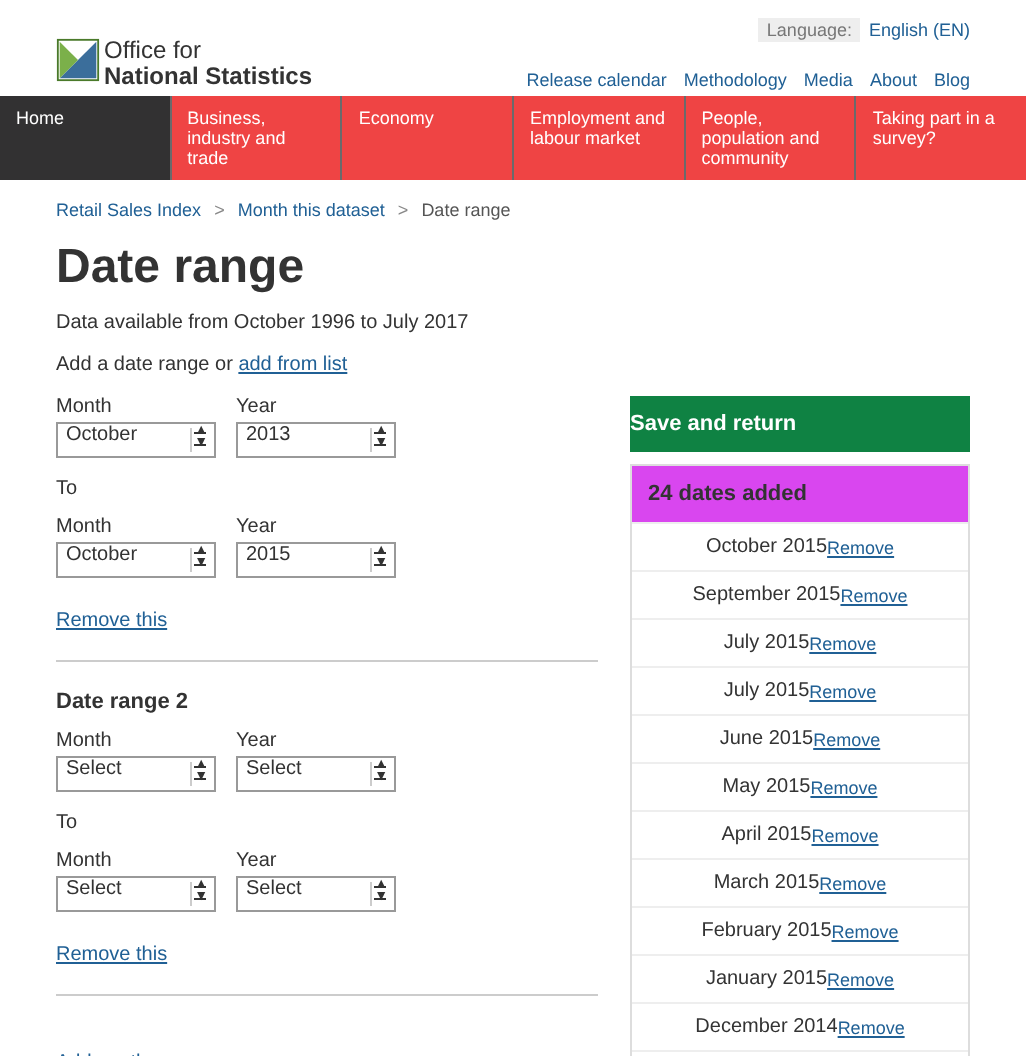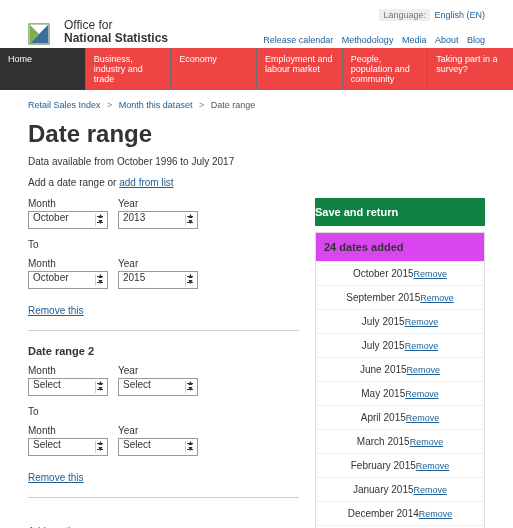--- a/index.html
+++ b/index.html
@@ -1,19 +1,19 @@
 <!DOCTYPE html>
 <html><head>
 <meta charset="utf-8">
 <style>
 *{margin:0;padding:0;box-sizing:border-box}
 body{font-family:Arial,Helvetica,sans-serif;font-size:11px;color:#333;background:#fff}
 .page{width:513px;margin:0 auto;padding:10px 28px}
 .top-bar{display:flex;justify-content:space-between;align-items:flex-end;margin-bottom:3px}
-.logo-block{display:flex;align-items:flex-end;gap:14px}
+.logo-block{display:flex;align-items:flex-start;gap:2px}
 .logo-icon{width:22px;height:22px}
 .logo-text{font-size:12px;color:#333;line-height:1.1}
 .top-links{text-align:right;font-size:9px}
 .top-links .lang{color:#777;background:#eee;padding:1px 4px;margin-right:2px}
 .top-links .lang2{color:#206095}
 .top-links a,.top-links span.link{color:#206095;text-decoration:none;margin-left:6px;cursor:pointer}
 .nav{display:flex;background:#ef4444;margin:0 -28px}
 .nav-item{flex:1;padding:6px 8px;font-size:9px;color:#fff;border-right:1px solid #6a6a6c;cursor:pointer}
 .nav-item.active{background:#323132}
 .nav-item:last-child{border-right:none}

